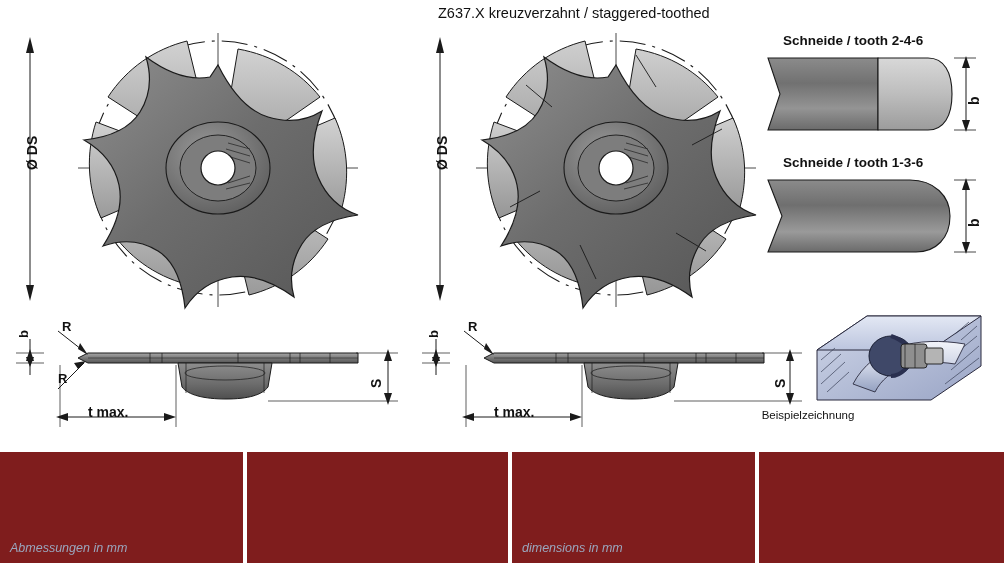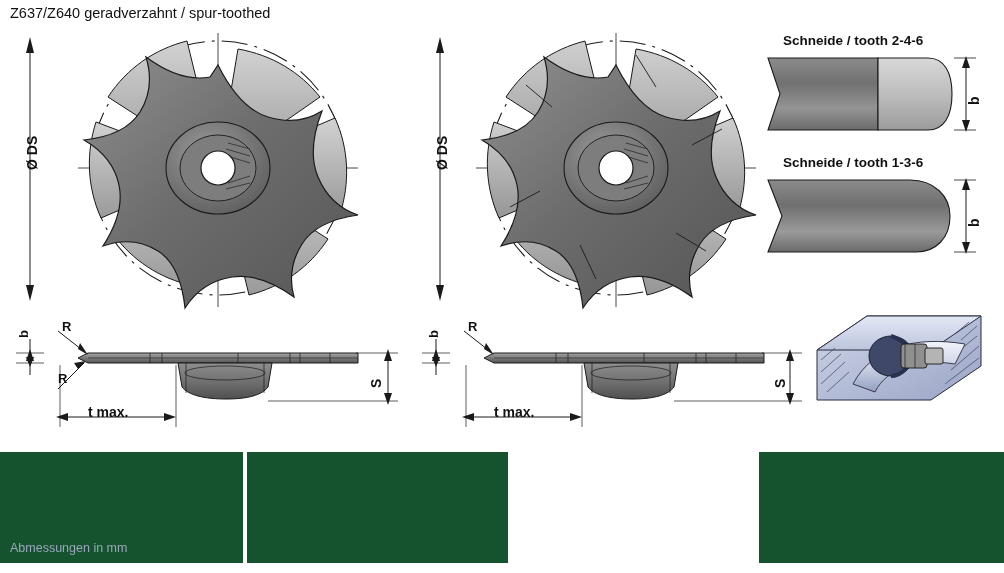--- a/index.html
+++ b/index.html
@@ -61,42 +61,43 @@
     left: 0;
     top: 452px;
     width: 1004px;
     height: 121px;
     background: #ffffff;
   }
   .cell {
     position: absolute;
     top: 0;
     height: 111px;
-    background: #14532d;
+    background: #7f1d1d;
+    font-style: italic;
   }
   .cell.c1 { left: 0px;   width: 243px; }
   .cell.c2 { left: 247px; width: 261px; }
   .cell.c3 { left: 512px; width: 243px; }
   .cell.c4 { left: 759px; width: 245px; }
   .cell-note {
     position: absolute;
     bottom: 8px;
     left: 10px;
     font-size: 12.5px;
     color: #9aa6bd;
     white-space: nowrap;
   }
   svg { display: block; }
 </style>
 </head>
 <body>
 
 <div class="stage">
 
-  <div class="lbl title" style="left:10px; top:5px;">Z637/Z640 geradverzahnt / spur-toothed</div>
+  <div class="lbl title" style="left:438px; top:5px;">Z637.X kreuzverzahnt / staggered-toothed</div>
   <div class="lbl tooth-title" style="left:783px; top:33px;">Schneide / tooth 2-4-6</div>
   <div class="lbl tooth-title" style="left:783px; top:155px;">Schneide / tooth 1-3-6</div>
 
   <svg width="420" height="300" style="position:absolute; left:0px; top:25px;">
     <defs>
       <linearGradient id="gLeftBody" x1="0" y1="0" x2="1" y2="1">
         <stop offset="0%" stop-color="#8f8f8f"></stop>
         <stop offset="45%" stop-color="#6d6d6d"></stop>
         <stop offset="100%" stop-color="#565656"></stop>
       </linearGradient>
@@ -441,22 +442,26 @@
     <path d="M86,48 C98,52 106,60 106,68 C106,78 96,88 86,88" fill="none" stroke="#2a3050" stroke-width="4"></path>
 
     <g>
       <rect x="96" y="56" width="26" height="24" rx="3" fill="#8f8f8f" stroke="#1a1a1a" stroke-width="0.9"></rect>
       <rect x="120" y="60" width="18" height="16" rx="2" fill="#b4b4b4" stroke="#1a1a1a" stroke-width="0.9"></rect>
       <line x1="100" y1="56" x2="100" y2="80" stroke="#1a1a1a" stroke-width="0.7"></line>
       <line x1="110" y1="56" x2="110" y2="80" stroke="#1a1a1a" stroke-width="0.7"></line>
     </g>
   </svg>
 
+  <div class="lbl caption" style="left:713px; top:409px; width:190px;">Beispielzeichnung</div>
 
   <div class="bottom-strip">
     <div class="cell c1">
       <div class="cell-note">Abmessungen in mm</div>
     </div>
     <div class="cell c2"></div>
+    <div class="cell c3">
+      <div class="cell-note">dimensions in mm</div>
+    </div>
     <div class="cell c4"></div>
   </div>
 
 </div>
 
 </body></html>

